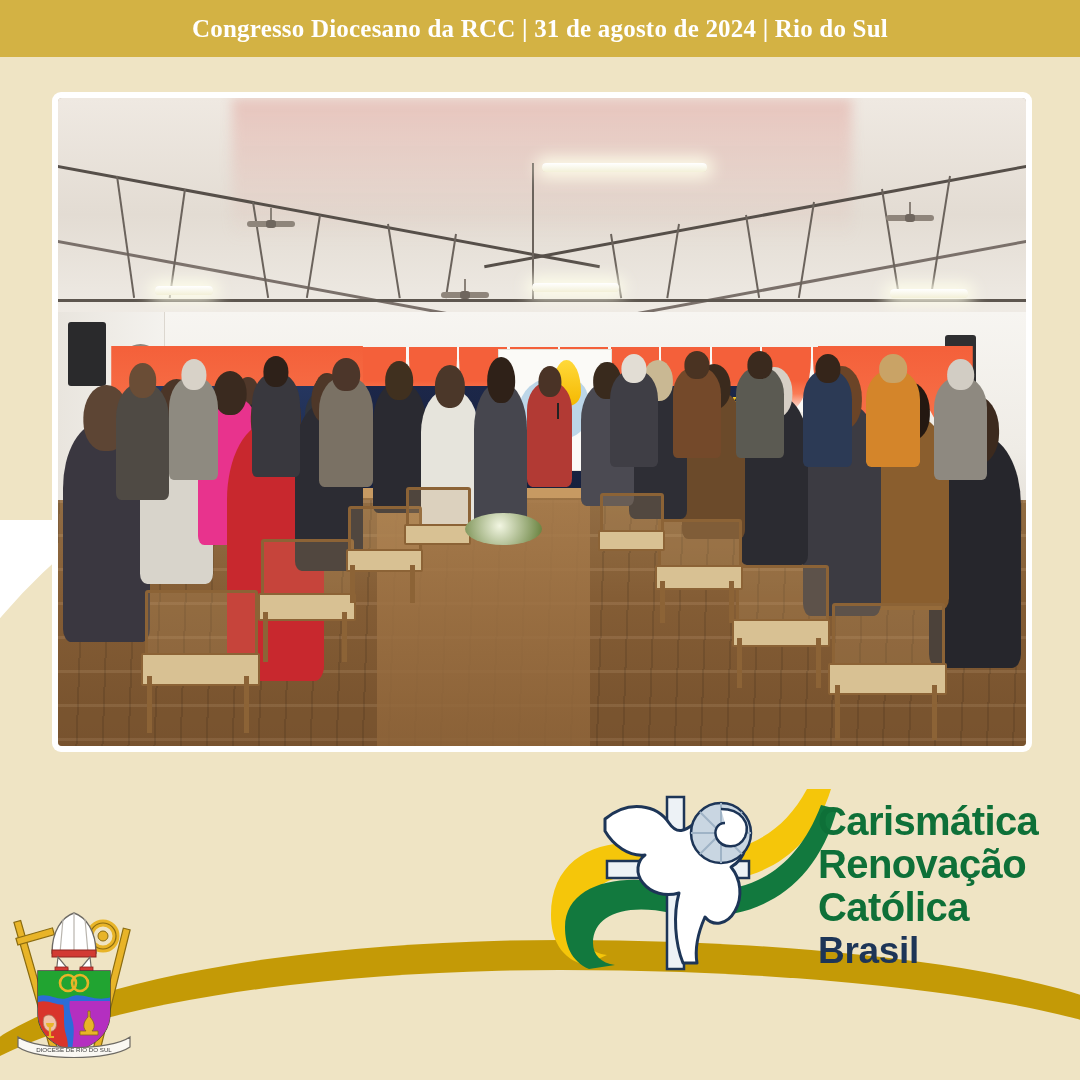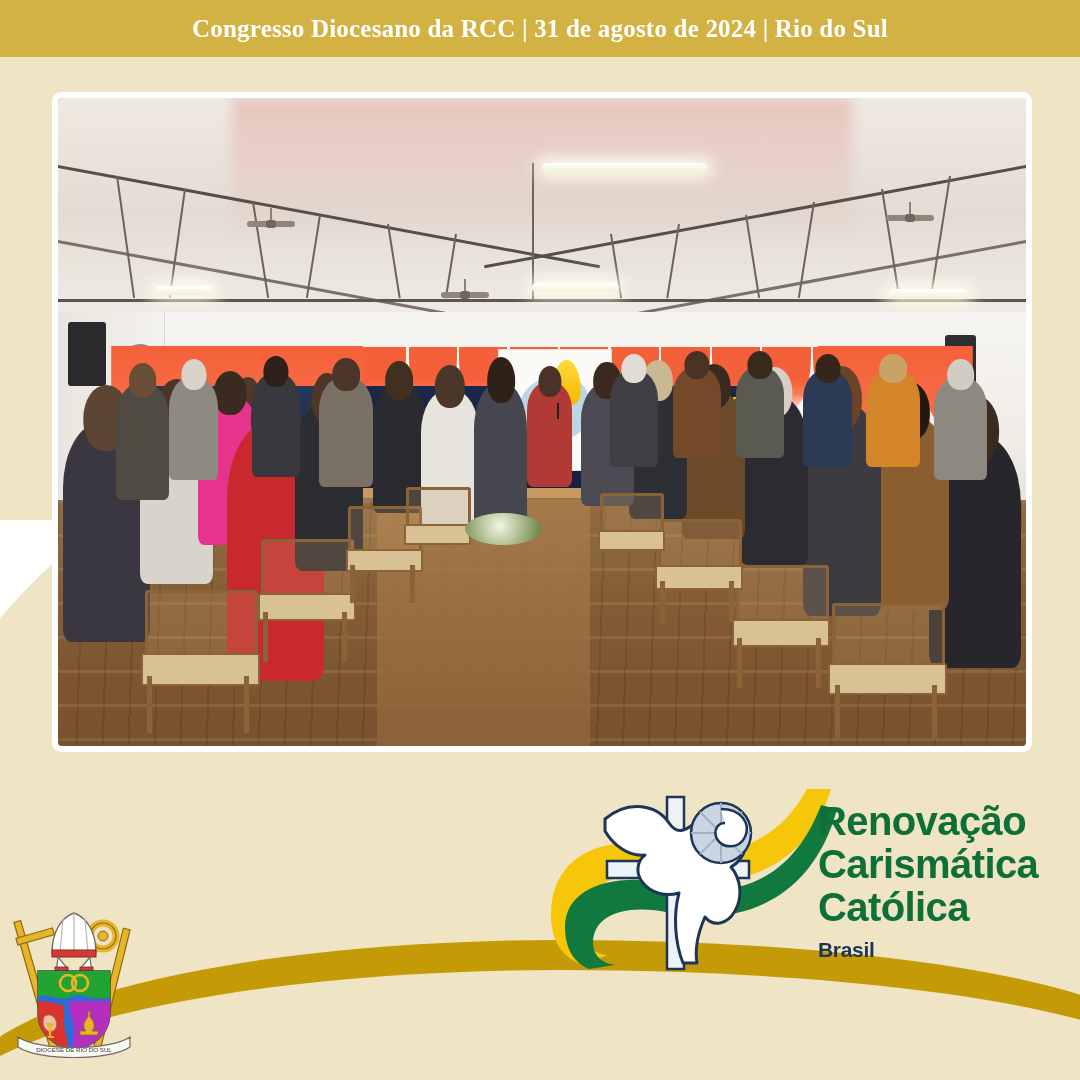--- a/index.html
+++ b/index.html
@@ -239,21 +239,21 @@
 
   
   .rcc-logo{position:absolute;left:545px;top:775px;width:300px;height:200px;}
   .rcc-text{position:absolute;left:818px;top:800px;width:260px;}
   .rcc-line{
     font-family:"Liberation Sans",sans-serif;font-weight:bold;
     color:#0E7038;font-size:40px;line-height:1.08;letter-spacing:-.6px;
   }
   .rcc-brasil{
     font-family:"Liberation Sans",sans-serif;font-weight:bold;
-    color:#1D3557;font-size:21px;margin-top:8px;letter-spacing:-.3px;
+    color:#1D3557;font-size:37px;letter-spacing:-.3px;
   }
 
   
   .crest{position:absolute;left:8px;top:905px;width:132px;height:165px;}
 </style>
 </head>
 <body>
 
 <div id="poster">
 
@@ -535,22 +535,22 @@
                C 84 82, 68 70, 60 56 Z" fill="#FFFFFF" stroke="#1D3557" stroke-width="3" stroke-linejoin="round"></path>
 
       <circle cx="176" cy="58" r="30" fill="#C9D6E2" stroke="#1D3557" stroke-width="2.5"></circle>
       <path d="M176 28 L176 88 M146 58 L206 58 M155 37 L197 79 M197 37 L155 79" stroke="#9FB3C6" stroke-width="2" fill="none"></path>
       <path d="M176 34 C 196 34, 206 48, 200 62 C 194 74, 178 74, 172 64
                C 168 56, 172 48, 180 48" fill="#FFFFFF" stroke="#1D3557" stroke-width="2.5"></path>
     </svg>
   </div>
 
   <div class="rcc-text">
+    <div class="rcc-line">Carismática</div>
     <div class="rcc-line">Renovação</div>
-    <div class="rcc-line">Carismática</div>
     <div class="rcc-line">Católica</div>
     <div class="rcc-brasil">Brasil</div>
   </div>
 
   <div class="crest">
     <svg viewBox="0 0 132 165" width="132" height="165">
 
       <g>
         <rect x="24" y="14" width="7" height="135" fill="#E8B428" stroke="#8A6B10" stroke-width="1.2" transform="rotate(-16 27 80)"></rect>
         <rect x="8" y="28" width="38" height="7" fill="#E8B428" stroke="#8A6B10" stroke-width="1.2" transform="rotate(-16 27 31)"></rect>

